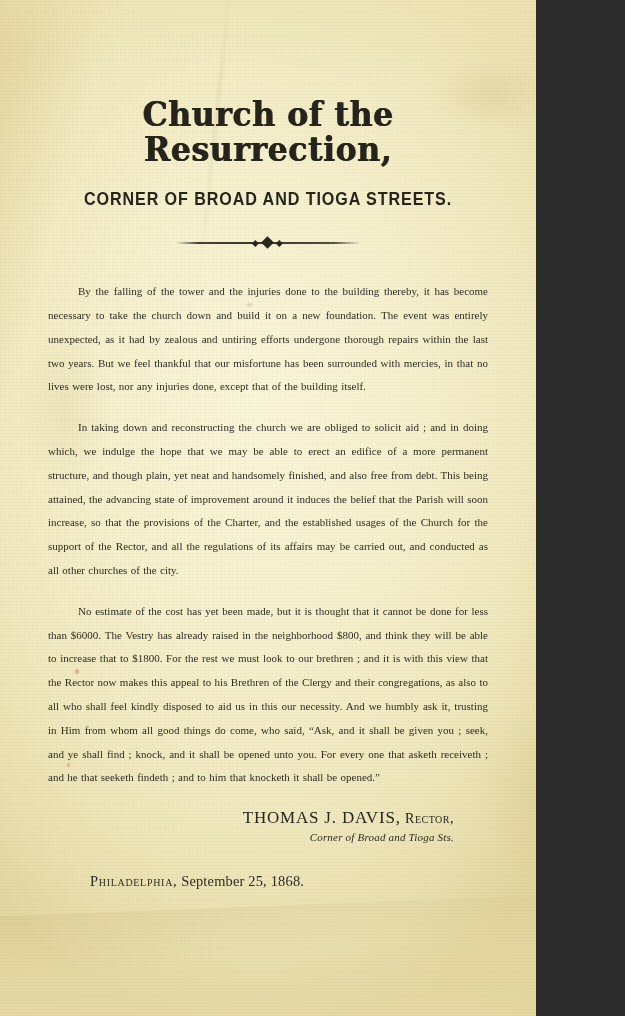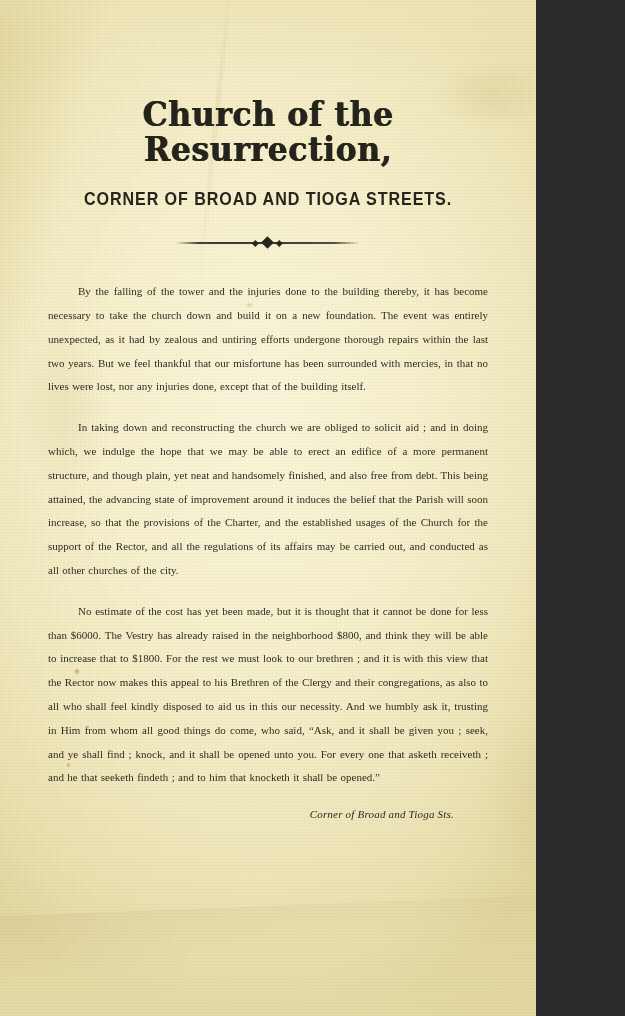--- a/index.html
+++ b/index.html
@@ -253,20 +253,28 @@
       <div class="dot small d-right"></div>
     </div>
 
     <div class="body-text">
       <p class="para">By the falling of the tower and the injuries done to the building thereby, it has become necessary to take the church down and build it on a new foundation.  The event was entirely unexpected, as it had by zealous and untiring efforts undergone thorough repairs within the last two years.  But we feel thankful that our misfortune has been surrounded with mercies, in that no lives were lost, nor any injuries done, except that of the building itself.</p>
       <p class="para">In taking down and reconstructing the church we are obliged to solicit aid ; and in doing which, we indulge the hope that we may be able to erect an edifice of a more permanent structure, and though plain, yet neat and handsomely finished, and also free from debt.  This being attained, the advancing state of improvement around it induces the belief that the Parish will soon increase, so that the provisions of the Charter, and the established usages of the Church for the support of the Rector, and all the regulations of its affairs may be carried out, and conducted as all other churches of the city.</p>
       <p class="para">No estimate of the cost has yet been made, but it is thought that it cannot be done for less than $6000.  The Vestry has already raised in the neighborhood $800, and think they will be able to increase that to $1800. For the rest we must look to our brethren ; and it is with this view that the Rector now makes this appeal to his Brethren of the Clergy and  their congregations, as also to all who shall feel kindly disposed to aid us in this our necessity.  And we humbly ask it, trusting in Him from whom all good things do come, who said, “Ask, and it shall be given you ; seek, and ye shall find ; knock, and it shall be opened unto you.  For every one that asketh receiveth ; and he that seeketh findeth ; and to him that knocketh it shall be opened.”</p>
     </div>
 
     <div class="signature">
+      <div class="sig-name">
+        <span class="nm">THOMAS J. DAVIS,</span>
+        <span class="role">Rector,</span>
+      </div>
       <div class="sig-address">Corner of Broad and Tioga Sts.</div>
     </div>
 
+    <div class="dateline">
+      <span class="city">Philadelphia,</span>
+      <span>September 25, 1868.</span>
+    </div>
 
   </div>
 
   <div class="grain"></div>
 </div>
 
 </body></html>

